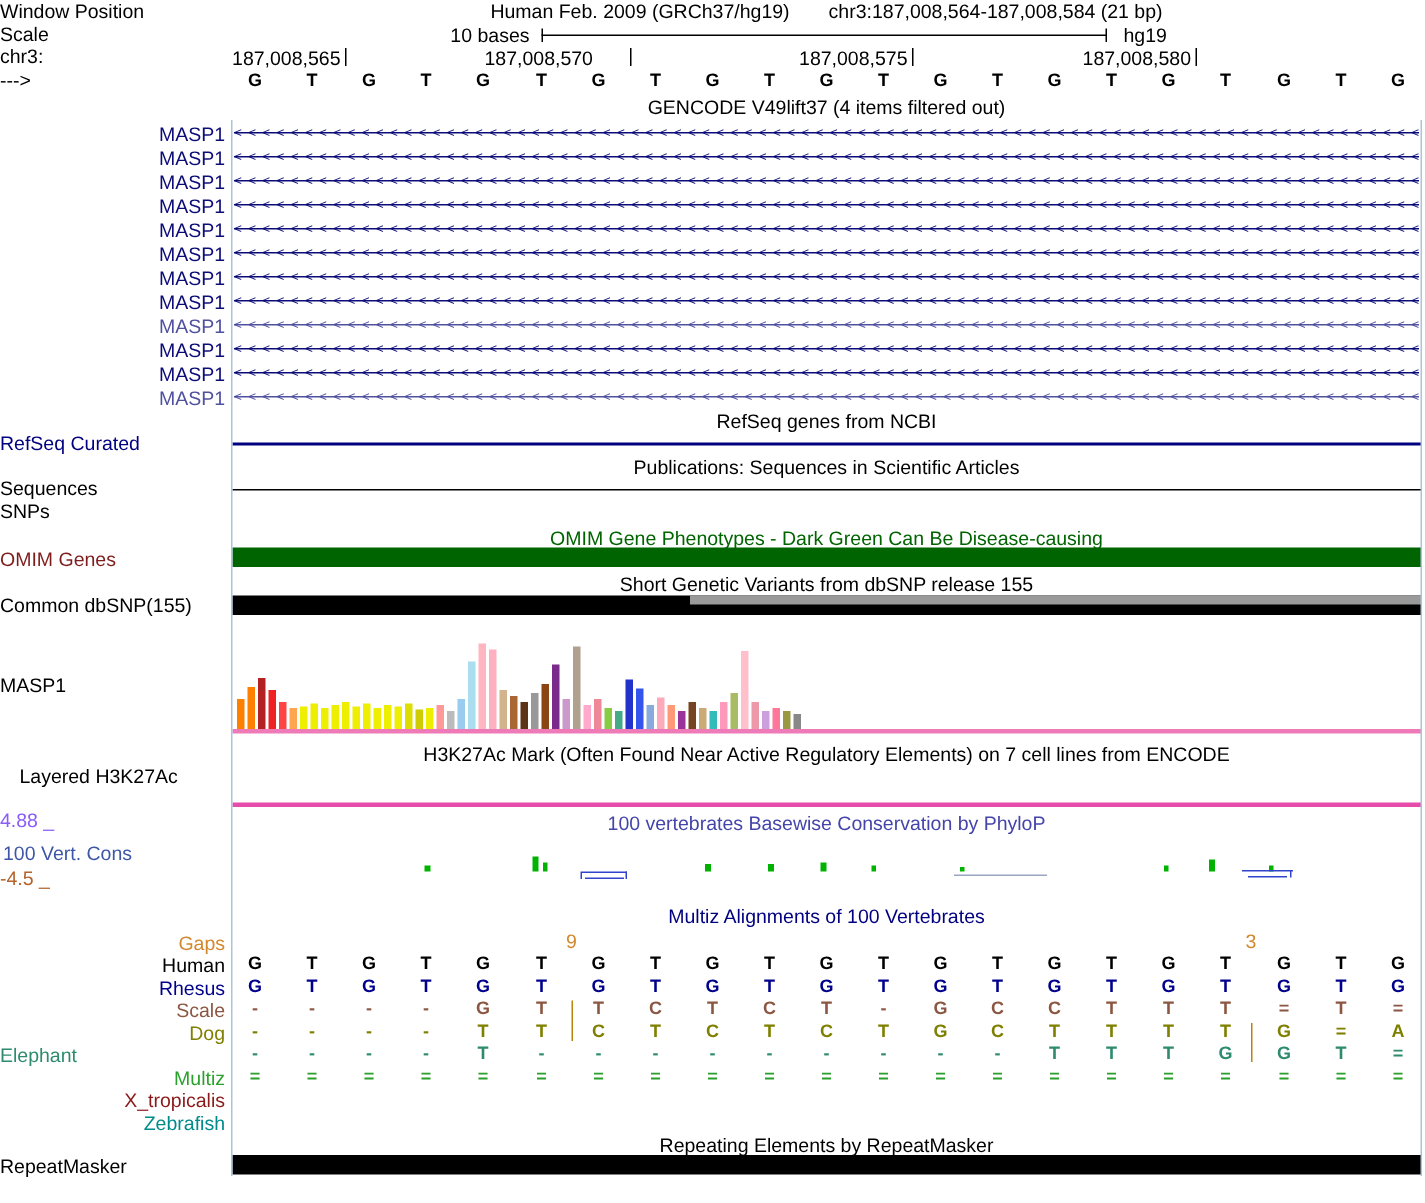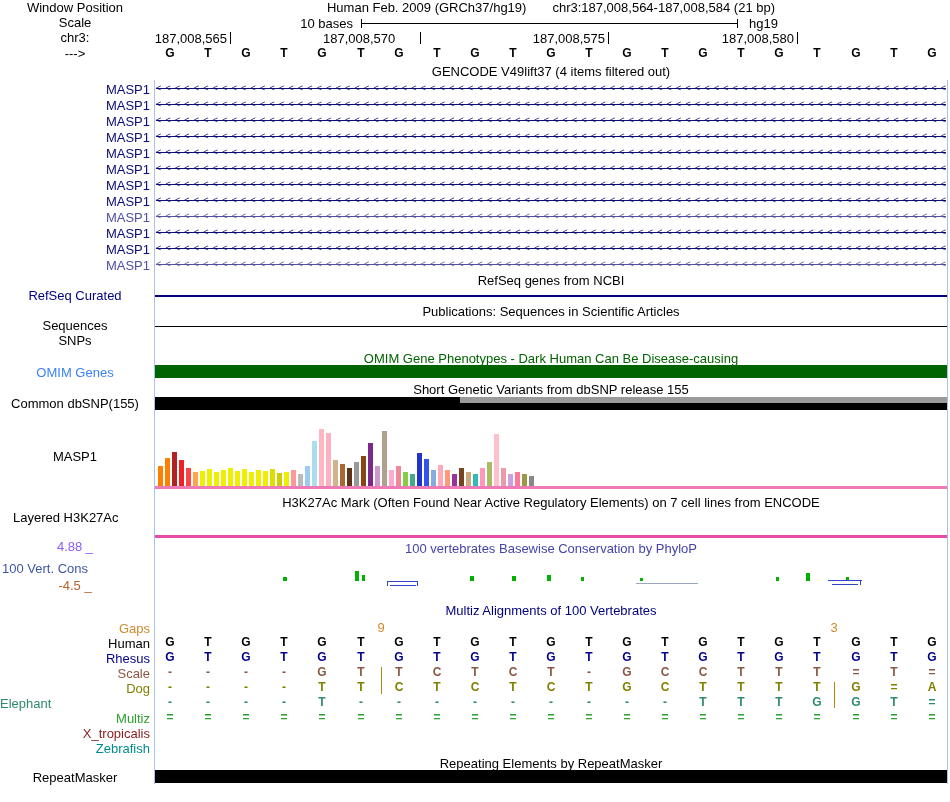--- a/index.html
+++ b/index.html
@@ -1,20 +1,20 @@
 <!DOCTYPE html>
 <html><head>
 <meta charset="utf-8">
 <style>
   *{box-sizing:border-box}
   html,body{margin:0;padding:0;background:#fff}
   #browser{position:relative;width:950px;height:802px;background:#fff;
     font-family:"Liberation Sans",sans-serif;font-size:13px;color:#000;overflow:hidden}
   .abs{position:absolute}
-  .lbl{position:absolute;left:0;width:150px;text-align:center;white-space:nowrap;line-height:13px}
+  .lbl{position:absolute;left:0;width:150px;text-align:left;white-space:nowrap;line-height:13px}
   .ct{position:absolute;left:155px;width:792px;text-align:center;white-space:nowrap;line-height:13px}
   .layer{position:absolute;left:0;top:0;width:950px;height:802px;pointer-events:none}
   .base{font-weight:bold;font-size:12px}
 </style>
 </head>
 <body>
 
 <div id="browser">
 
   <div class="lbl" style="top:1px">Window Position</div>
@@ -95,22 +95,22 @@
   <div class="ct" style="top:274px">RefSeq genes from NCBI</div>
   <div class="lbl" style="top:289px;color:#000080">RefSeq Curated</div>
   <div class="abs" style="top:295px;left:155px;width:793px;height:2px;background:#000080"></div>
 
   <div class="ct" style="top:305px">Publications: Sequences in Scientific Articles</div>
   <div class="lbl" style="top:319px">Sequences</div>
   <div class="abs" style="top:326px;left:155px;width:793px;height:1px;background:#000"></div>
 
   <div class="lbl" style="top:334px">SNPs</div>
 
-  <div class="ct" style="top:352px;color:#006400">OMIM Gene Phenotypes - Dark Human Can Be Disease-causing</div>
-  <div class="lbl" style="top:366px;color:#3b82f6">OMIM Genes</div>
+  <div class="ct" style="top:352px;color:#006400">OMIM Gene Phenotypes - Dark Green Can Be Disease-causing</div>
+  <div class="lbl" style="top:366px;color:#7f1d1d">OMIM Genes</div>
   <div class="abs" style="top:365px;left:155px;width:793px;height:13px;background:#006400"></div>
 
   <div class="ct" style="top:383px">Short Genetic Variants from dbSNP release 155</div>
   <div class="lbl" style="top:397px">Common dbSNP(155)</div>
   <div class="abs" style="top:397px;left:155px;width:793px;height:13px;background:#000"></div>
   <div class="abs" style="top:397px;left:460px;width:488px;height:6px;background:#9a9a9a"></div>
 
   <div class="lbl" style="top:450px">MASP1</div>
   <div class="layer" id="gtexbars">
       <div class="abs" style="left: 158px; top: 466px; width: 5px; height: 20px; background: rgb(255, 127, 0);"></div>

